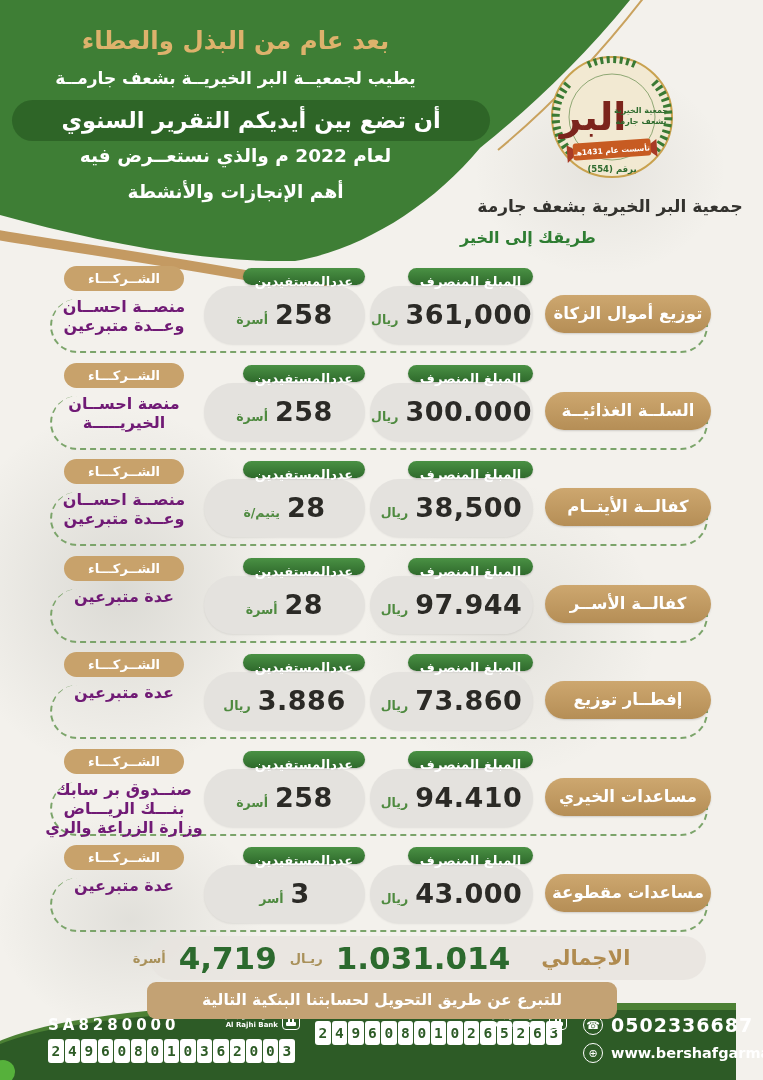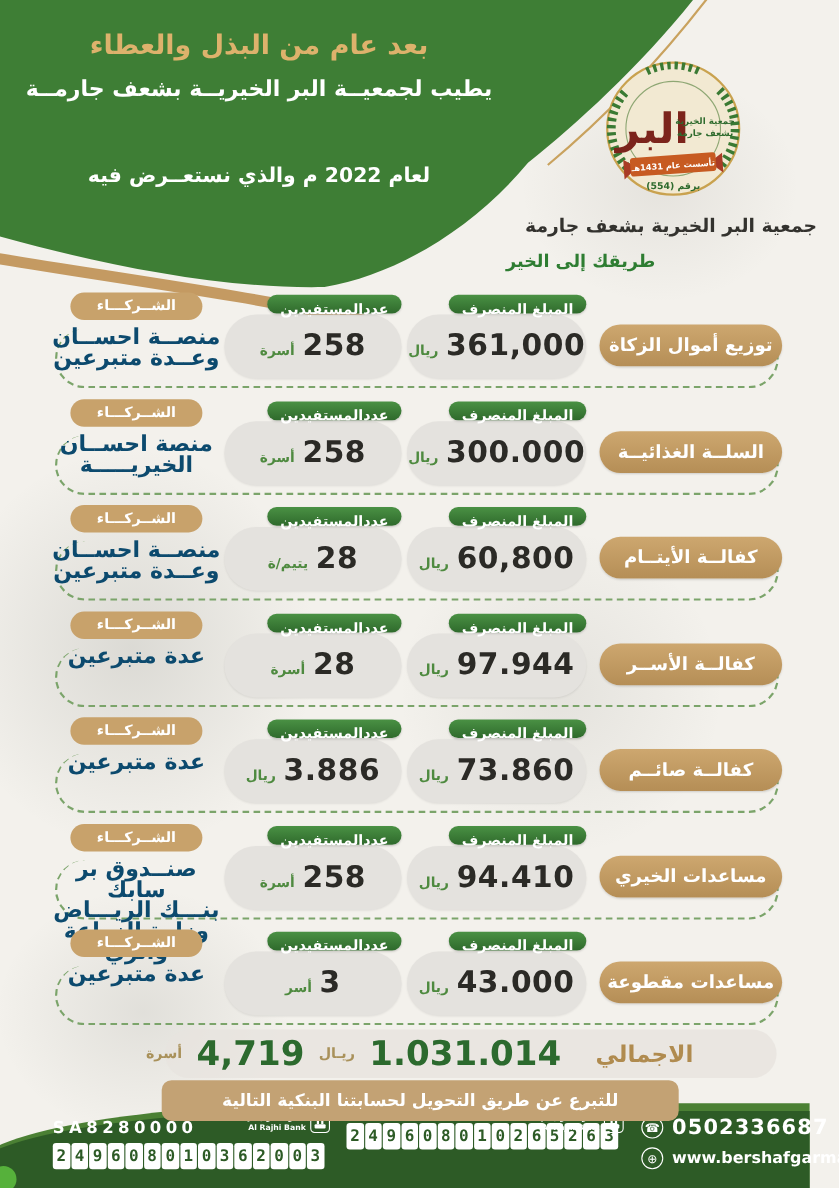--- a/index.html
+++ b/index.html
@@ -9,21 +9,21 @@
   .wm{position:absolute;border-radius:50%;pointer-events:none;}
   .wm1{left:-120px;top:330px;width:480px;height:520px;background:radial-gradient(closest-side,rgba(95,98,90,.16),rgba(95,98,90,0) 70%);}
   .wm2{left:300px;top:420px;width:420px;height:420px;background:radial-gradient(closest-side,rgba(100,100,92,.10),rgba(100,100,92,0) 70%);}
   .wm3{left:420px;top:20px;width:360px;height:300px;background:radial-gradient(closest-side,rgba(110,105,95,.10),rgba(110,105,95,0) 70%);}
   .wm4{left:-60px;top:760px;width:380px;height:320px;background:radial-gradient(closest-side,rgba(95,98,90,.12),rgba(95,98,90,0) 70%);}
 
   
   .hdr-svg{position:absolute;left:0;top:0;z-index:1;}
   .hdr-text{position:absolute;left:8px;top:0;width:455px;text-align:center;color:#fff;z-index:2;font-weight:bold;}
   .hl1{margin-top:26px;font-size:24.5px;color:#ddb26c;}
-  .hl2{margin-top:13px;font-size:20px;}
+  .hl2{margin-top:13px;font-size:17px;}
   .hl3{position:absolute;left:12px;top:100px;width:478px;height:41px;background:rgba(22,61,18,.38);border-radius:21px;color:#fff;font-weight:bold;font-size:22.5px;text-align:center;line-height:41px;z-index:2;}
   .hl4{margin-top:57px;font-size:18.5px;}
   .hl5{margin-top:15px;font-size:18.5px;}
 
   
   .logo{position:absolute;left:545px;top:50px;z-index:2;}
   .org-name{position:absolute;left:460px;top:196px;width:300px;text-align:center;font-size:17px;font-weight:bold;color:#33322e;z-index:2;}
   .org-slogan{position:absolute;left:460px;top:228px;width:300px;text-align:left;font-size:16px;font-weight:bold;color:#2e7d32;z-index:2;}
 
   
@@ -36,21 +36,21 @@
   .gpill.amount{left:370px;width:163px;}
   .gpill.bens{left:204px;width:161px;}
   .ph{position:absolute;top:-18px;right:0;height:17px;line-height:27px;border-radius:13px;background:linear-gradient(180deg,#4a9144,#2f6a2c);color:#fff;font-weight:bold;font-size:13px;text-align:center;box-shadow:0 1px 2px rgba(0,0,0,.2);}
   .amount .ph{width:125px;}
   .bens .ph{width:122px;}
   .val{position:absolute;left:0;right:0;top:13px;direction:rtl;display:flex;justify-content:center;align-items:baseline;gap:7px;}
   .num{font-size:27px;font-weight:bold;color:#2b2a26;letter-spacing:.5px;}
   .unit{font-size:12.5px;font-weight:bold;color:#4e8a3f;}
   .partners{position:absolute;left:40px;top:4px;width:168px;text-align:center;}
   .phdr{display:inline-block;padding:0 24px;height:25px;line-height:25px;background:#c8a26b;border-radius:13px;color:#fff;font-size:13px;font-weight:bold;}
-  .ptext{margin-top:6px;font-size:20px;font-weight:bold;color:#0c4a6e;line-height:19px;white-space:pre-line;direction:rtl;}
+  .ptext{margin-top:6px;font-size:16px;font-weight:bold;color:#701a75;line-height:19px;white-space:pre-line;direction:rtl;}
 
   
   .totals{position:absolute;top:934px;left:0;width:763px;height:48px;z-index:2;}
   .tpill{position:absolute;left:150px;top:2px;width:556px;height:44px;background:#e7e4df;border-radius:22px;opacity:.8;}
   .tcontent{position:absolute;inset:0;direction:rtl;display:flex;justify-content:center;align-items:center;gap:13px;}
   .tlabel{font-size:21px;font-weight:bold;color:#b08b4f;margin-left:18px;}
   .tnum{font-size:31px;font-weight:bold;color:#2c6a2e;}
   .tunit{font-size:13px;font-weight:bold;color:#a9915a;}
 
   
@@ -91,21 +91,23 @@
   <svg class="hdr-svg" width="763" height="300" viewBox="0 0 763 300">
     <path d="M-8,234 C100,252 220,268 335,292" stroke="#c49a62" stroke-width="10" fill="none"></path>
     <path d="M0,0 L630,0 C580,62 525,112 480,148 C430,208 360,250 295,261 C200,263 90,240 0,215 Z" fill="#3e7e35"></path>
     <path d="M648,-8 C600,55 552,105 498,150" stroke="#c9a25e" stroke-width="2" fill="none"></path>
   </svg>
 
   <div class="hdr-text" dir="rtl">
     <div class="hl1">بعد عام من البذل والعطاء</div>
     <div class="hl2">يطيب لجمعيــة البر الخيريــة بشعف جارمــة</div>
     <div class="hl4">لعام 2022 م والذي نستعــرض فيه</div>
+    <div class="hl5">أهم الإنجازات والأنشطة</div>
   </div>
+  <div class="hl3" dir="rtl">أن تضع بين أيديكم التقرير السنوي</div>
 
   <svg class="logo" width="134" height="134" viewBox="0 0 134 134">
     <circle cx="67" cy="67" r="60" fill="#f2e9d2" stroke="#c9a24f" stroke-width="2"></circle>
     <circle cx="67" cy="67" r="43" fill="none" stroke="#4c7c35" stroke-width="1" opacity="0.6"></circle>
     <path d="M25,102 A50,50 0 0 1 25,32" stroke="#3a7a33" stroke-width="8" stroke-dasharray="3,3.5" fill="none"></path>
     <path d="M109,32 A50,50 0 0 1 109,102" stroke="#3a7a33" stroke-width="8" stroke-dasharray="3,3.5" fill="none"></path>
     <path d="M43,15 A55,55 0 0 1 91,15" stroke="#3a7a33" stroke-width="7" stroke-dasharray="3,3.5" fill="none"></path>
     <text x="48" y="80" font-size="38" font-weight="bold" fill="#7c241c" text-anchor="middle">البر</text>
     <text x="96" y="63" font-size="8" font-weight="bold" fill="#2f6b2e" text-anchor="middle">جمعية الخيرية</text>
     <text x="96" y="74" font-size="8" font-weight="bold" fill="#2f6b2e" text-anchor="middle">بشعف جارمة</text>
@@ -170,21 +172,21 @@
 الخيريـــــة</div>
     </div>
       </div>
       <div class="row" style="top: 455px;">
     <div class="dashed"></div>
     <span class="dot"></span>
     <div class="cat" dir="rtl">كفالــة الأيتــام</div>
     <div class="gpill amount">
       <div class="ph" dir="rtl">المبلغ المنصرف</div>
       <div class="val">
-        <span class="num">60,800</span>
+        <span class="num">38,500</span>
         <span class="unit">ريال</span>
       </div>
     </div>
     <div class="gpill bens">
       <div class="ph" dir="rtl">عددالمستفيدين</div>
       <div class="val">
         <span class="num">28</span>
         <span class="unit">يتيم/ة</span>
       </div>
     </div>
@@ -213,21 +215,21 @@
       </div>
     </div>
     <div class="partners">
       <div class="phdr" dir="rtl">الشــركـــاء</div>
       <div class="ptext">عدة متبرعين</div>
     </div>
       </div>
       <div class="row" style="top: 648px;">
     <div class="dashed"></div>
     <span class="dot"></span>
-    <div class="cat" dir="rtl">كفالــة صائــم</div>
+    <div class="cat" dir="rtl">إفطــار توزيع</div>
     <div class="gpill amount">
       <div class="ph" dir="rtl">المبلغ المنصرف</div>
       <div class="val">
         <span class="num">73.860</span>
         <span class="unit">ريال</span>
       </div>
     </div>
     <div class="gpill bens">
       <div class="ph" dir="rtl">عددالمستفيدين</div>
       <div class="val">

